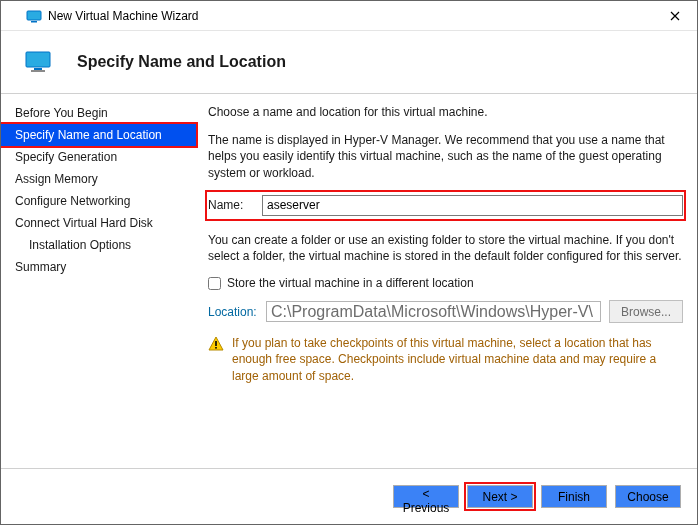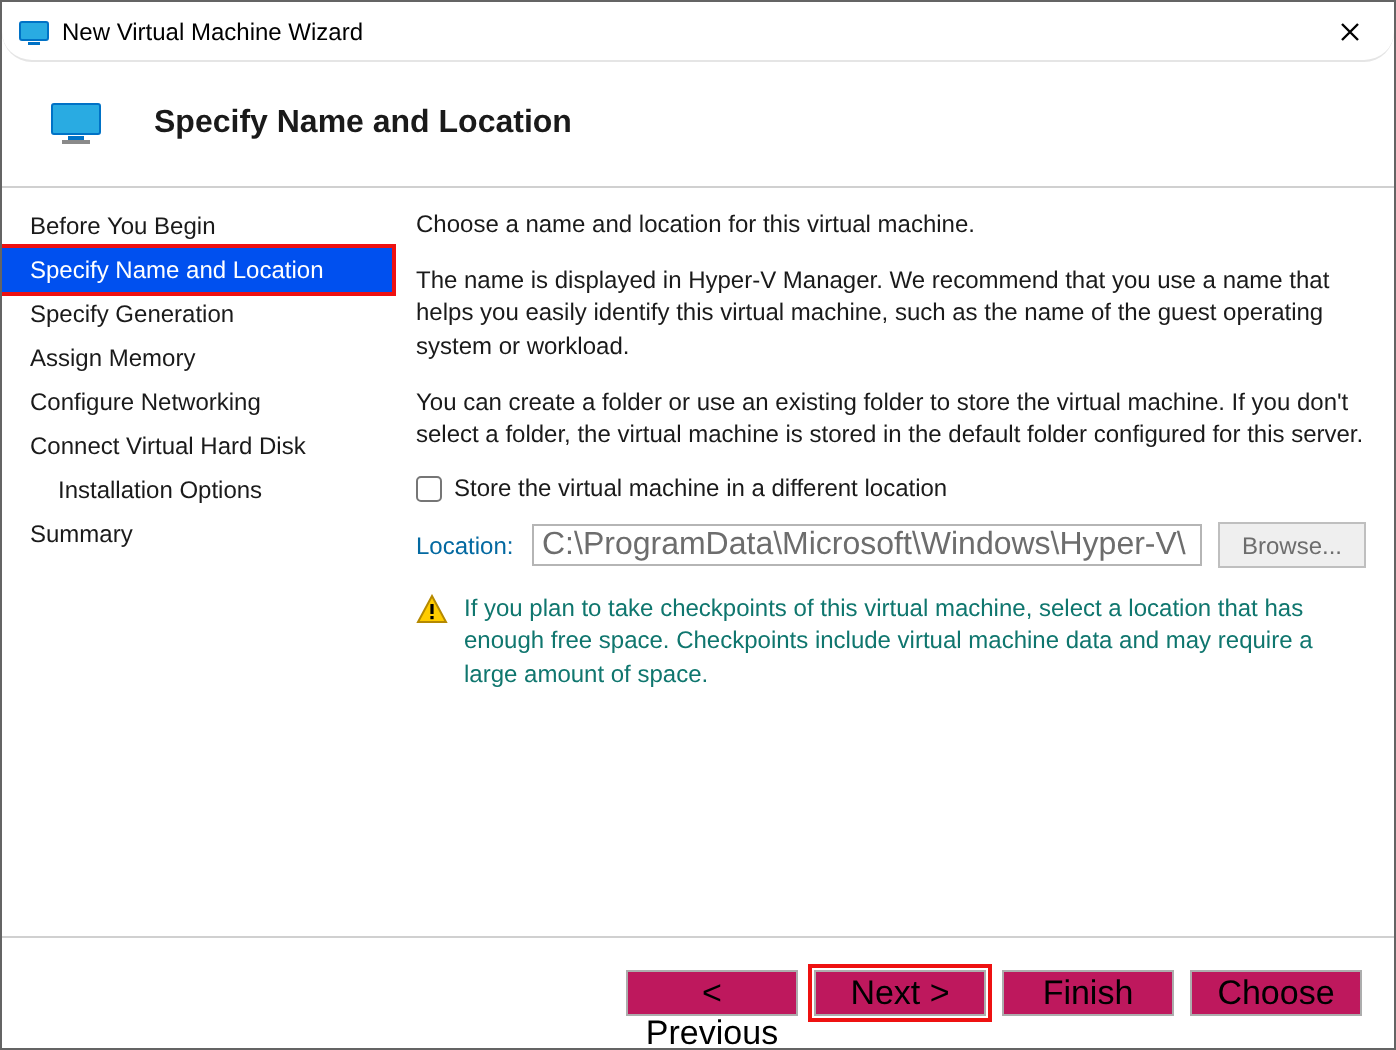--- a/index.html
+++ b/index.html
@@ -12,23 +12,22 @@
     width: 698px;
     height: 525px;
     border: 1px solid #646464;
     position: relative;
     overflow: hidden;
   }
   .titlebar {
     height: 30px;
     display: flex;
     align-items: center;
-    padding: 0 0 0 8px;
+    padding: 0 0 0 25px;
     border-bottom: 1px solid #e5e5e5;
-    border-radius: 15px;
   }
   .app-icon { width:16px; height:16px; margin-right:6px; display:flex; align-items:center; justify-content:center;}
   .titlebar-title { flex:1; font-size:12px; }
   .close-x {
     width:45px; height:29px; display:flex; align-items:center; justify-content:center;
     font-size:14px; font-family:Arial,sans-serif;
   }
   .header {
     height: 62px;
     display:flex;
@@ -84,31 +83,31 @@
   .loc-row { display:flex; align-items:center; gap:8px; margin-bottom:12px;}
   .loc-row .loc-label { width:50px; color:#0369a1; }
   .loc-input {
     flex:1; height:21px; border:1px solid #b5b5b5; background:#fff;
     padding:0 4px; font-family:inherit; font-size:16px; color:#6d6d6d;
   }
   .browse-btn {
     width:74px; height:23px; border:1px solid #bfbfbf; background:#efefef;
     color:#6d6d6d; font-family:inherit; font-size:12px;text-align:center;
   }
-  .warn-row { display:flex; gap:8px; color:#0f766e; line-height:1.35;}
+  .warn-row { display:flex; gap:8px; color:#a16207; line-height:1.35;}
   .warn-icon { flex:0 0 16px; margin-top:1px;}
   .footer {
     position:absolute; left:0; right:0; bottom:0; height:56px;
     border-top:1px solid #d0d0d0;
     display:flex; align-items:center; justify-content:flex-end;
     padding-right:16px; gap:8px;
   }
   .footer button {
-    width:86px; height:23px; border:1px solid #adadad; background:#be185d;
-    font-family:inherit; font-size:17px; color:#000; cursor:pointer;
+    width:66px; height:23px; border:1px solid #adadad; background:#3b82f6;
+    font-family:inherit; font-size:12px; color:#000; cursor:pointer;
   }
   .footer button.primary { outline:2px solid #e11; outline-offset:1px;}
 </style>
 </head>
 <body>
 
 <div class="titlebar">
   <span class="app-icon">
     <svg width="16" height="16" viewBox="0 0 16 16">
         <rect x="1" y="3" width="14" height="9" rx="1" fill="#29abe2" stroke="#0072c6"></rect>
@@ -145,20 +144,24 @@
     <div class="step">Configure Networking</div>
     <div class="step">Connect Virtual Hard Disk</div>
     <div class="step indent">Installation Options</div>
     <div class="step">Summary</div>
   </div>
 
   <div class="content">
     <p class="para">Choose a name and location for this virtual machine.</p>
     <p class="para">The name is displayed in Hyper-V Manager. We recommend that you use a name that helps you easily identify this virtual machine, such as the name of the guest operating system or workload.</p>
 
+    <div class="name-row">
+      <span class="name-label">Name:</span>
+      <input class="name-input" type="text" value="aseserver" style="">
+    </div>
 
     <p class="para">You can create a folder or use an existing folder to store the virtual machine. If you don't select a folder, the virtual machine is stored in the default folder configured for this server.</p>
 
     <div class="checkbox-row">
       <input type="checkbox" style="">
       <span>Store the virtual machine in a different location</span>
     </div>
 
     <div class="loc-row">
       <span class="loc-label">Location:</span>

